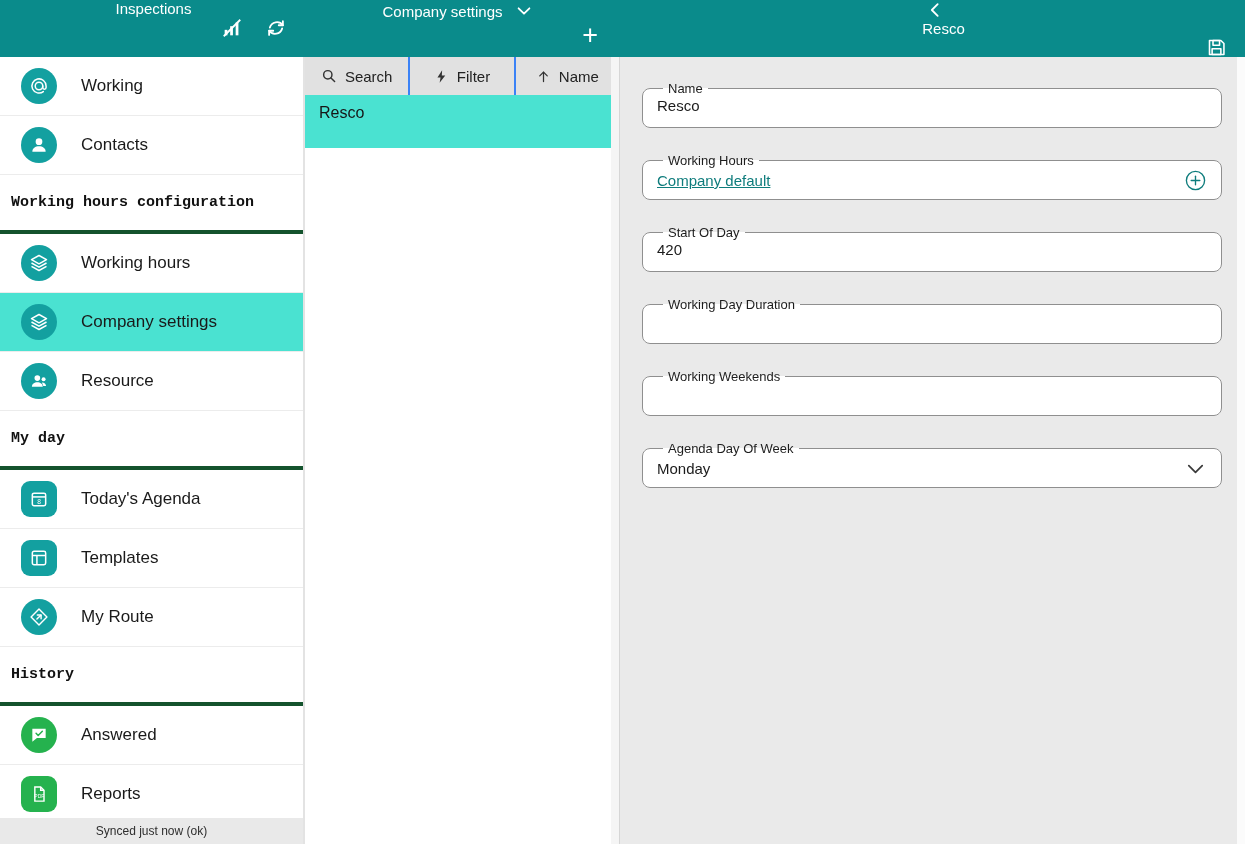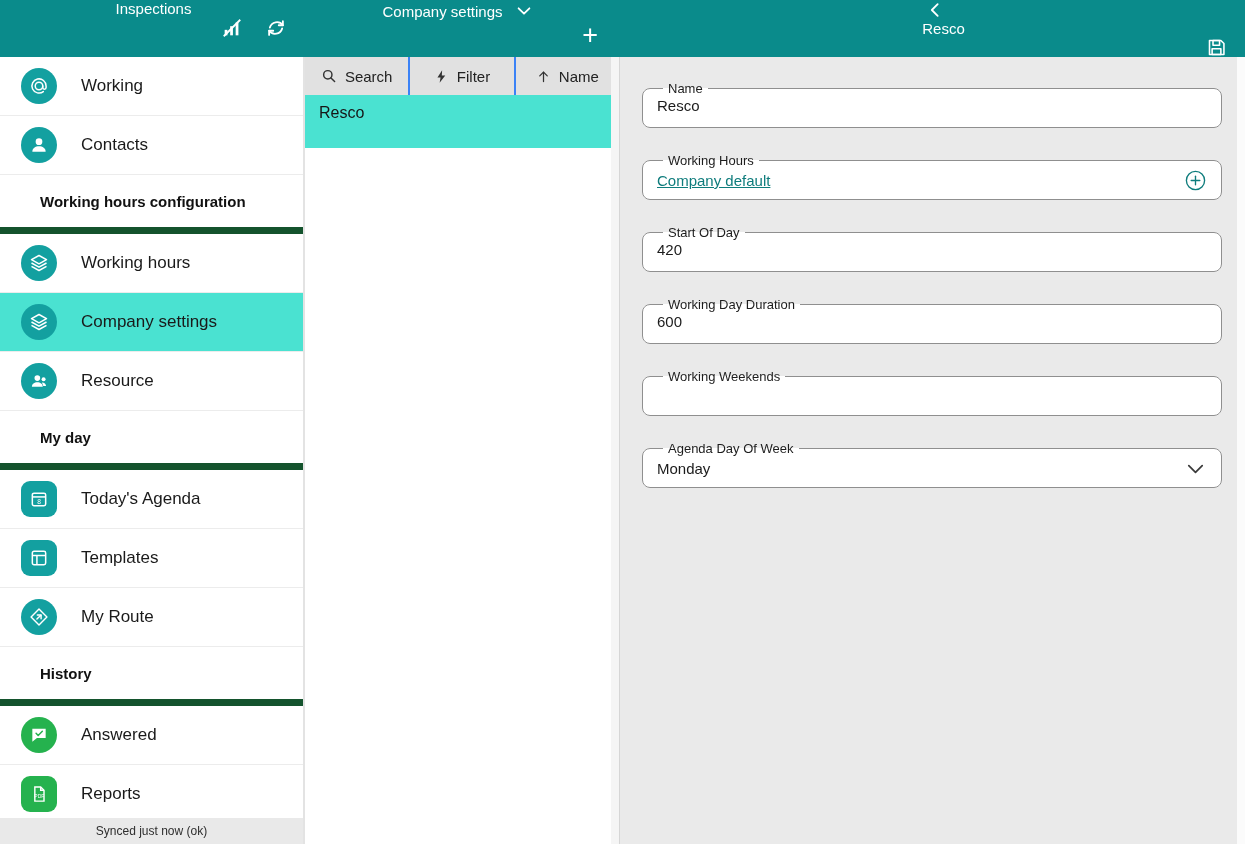--- a/index.html
+++ b/index.html
@@ -45,22 +45,22 @@
   }
   .side-row.selected { background:var(--highlight,#48e2d1); }
   .side-row .badge {
     width:36px; height:36px; border-radius:50%; background:var(--icon-teal,#13a0a0);
     display:flex; align-items:center; justify-content:center; flex:0 0 36px;
   }
   .side-row .badge.square { border-radius:9px; }
   .side-row .badge.green { background:var(--icon-green,#25b24e); }
   .side-row .label { margin-left:24px; font-size:17px; color:#1a1a1a; }
   .side-header {
-    height:59px; display:flex; align-items:center; padding-left:40px;
-    border-bottom:7px solid #14532d; font-size:15px; font-weight:bold; color:#111;
+    height:59px; display:flex; align-items:center; padding-left:11px;
+    border-bottom:4px solid #14532d; font-size:15px; font-weight:bold; color:#111;font-family:Liberation Mono, monospace;
   }
   .sync-bar {
     flex:0 0 26px; background:#e9e9e9; display:flex; align-items:center; justify-content:center;
     font-size:12px; color:#2e2e2e;
   }
 
   
   .listpanel { width:315px; flex:0 0 315px; background:#fff; position:relative; border-right:1px solid #d6d6d6; }
   .list-toolbar { display:flex; height:38px; background:#3b82f6; gap:2px; }
   .lt-btn {
@@ -349,23 +349,20 @@
 
       <fieldset class="field">
         <legend>Start Of Day</legend>
         <div class="val">
           <span>420</span>
         </div>
       </fieldset>
 
       <fieldset class="field">
         <legend>Working Day Duration</legend>
-        <div class="val">
-          <span>600</span>
-        </div>
       </fieldset>
 
       <fieldset class="field">
         <legend>Working Weekends</legend>
       </fieldset>
 
       <fieldset class="field">
         <legend>Agenda Day Of Week</legend>
         <div class="val">
           <span>Monday</span>

